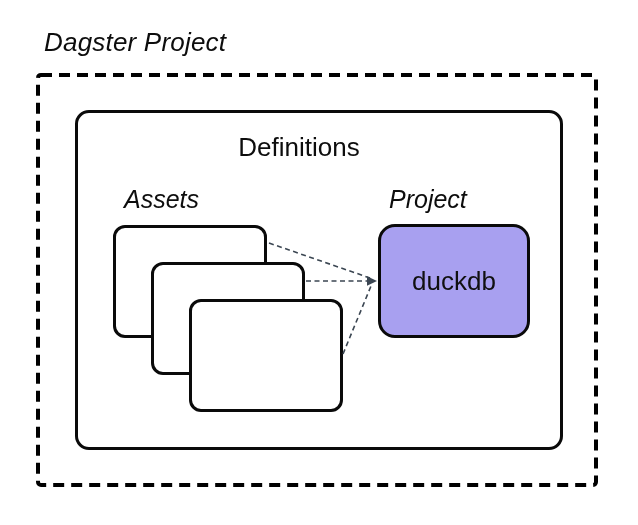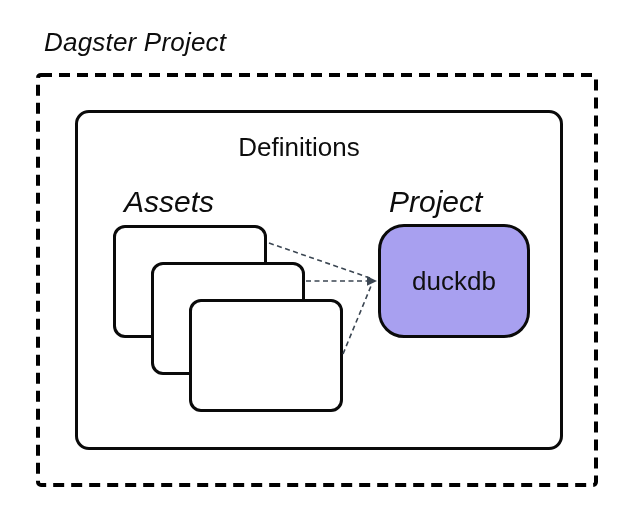--- a/index.html
+++ b/index.html
@@ -44,21 +44,21 @@
     left: 75px;
     top: 132px;
     width: 448px;
     text-align: center;
     font-size: 26px;
     font-weight: 400;
     color: #0d0d0d;
   }
   .section-label {
     position: absolute;
-    font-size: 30px;
+    font-size: 25px;
     font-style: italic;
     font-weight: 500;
     color: #0d0d0d;
     white-space: nowrap;
   }
   .assets-label  { left: 124px; top: 185px; }
   .resource-label { left: 389px; top: 185px; }
   .asset-box {
     position: absolute;
     width: 148px;
@@ -71,21 +71,21 @@
   .asset-box-2 { left: 151px; top: 262px; z-index: 2; }
   .asset-box-3 { left: 189px; top: 299px; z-index: 3; }
   .resource-node {
     position: absolute;
     left: 378px;
     top: 224px;
     width: 146px;
     height: 108px;
     background: #a8a0f0;
     border: 3px solid #0a0a0a;
-    border-radius: 26px;
+    border-radius: 17px;
     display: flex;
     align-items: center;
     justify-content: center;
     z-index: 4;
   }
   .resource-node-label {
     font-size: 26px;
     font-weight: 400;
     color: #101010;
   }

